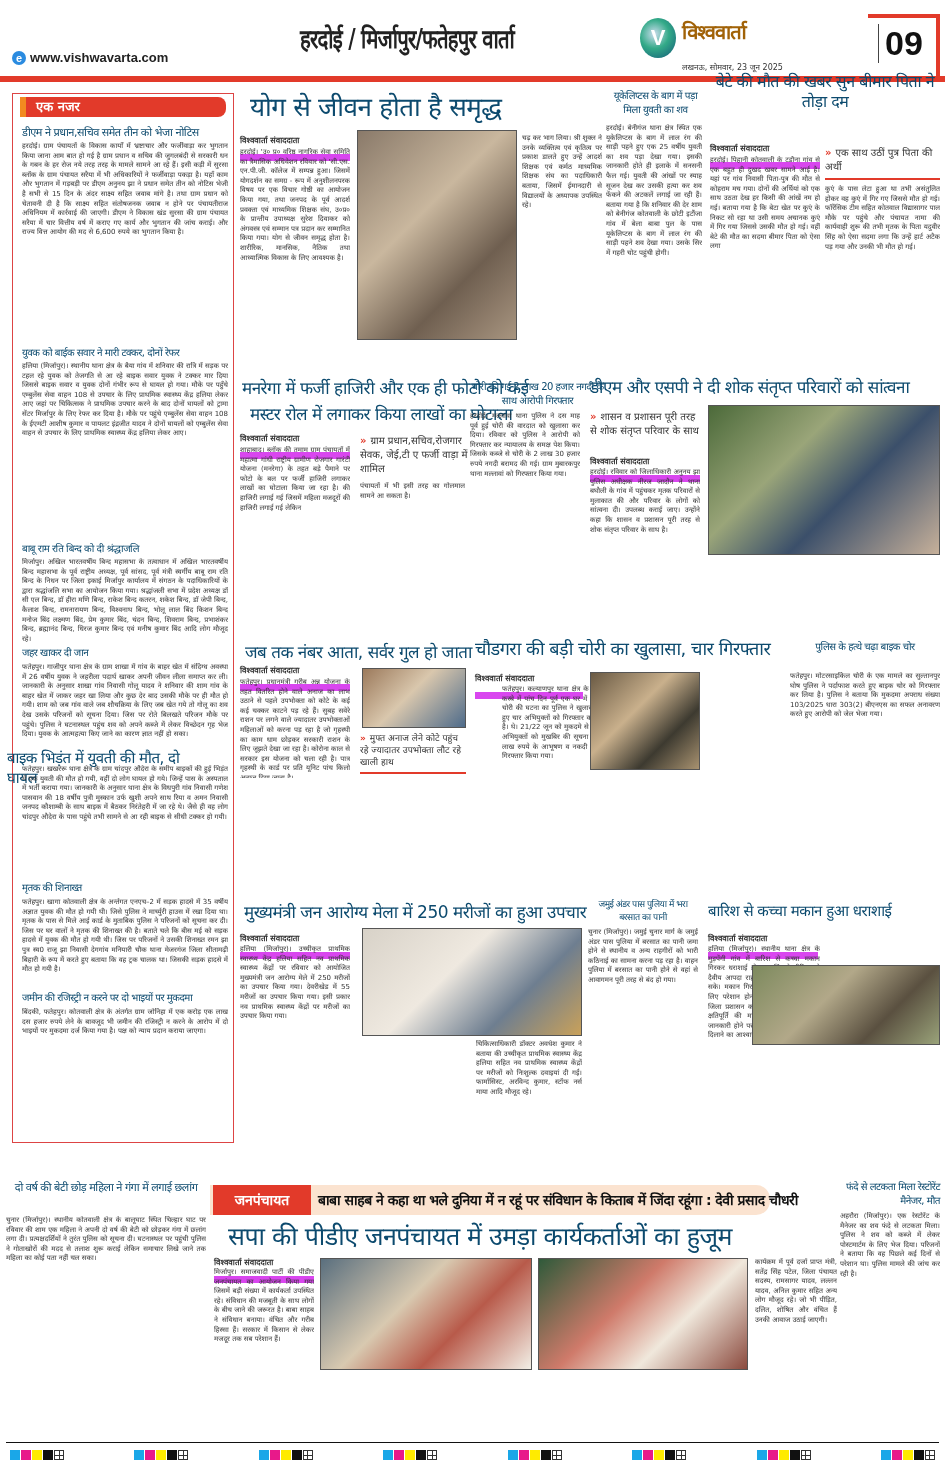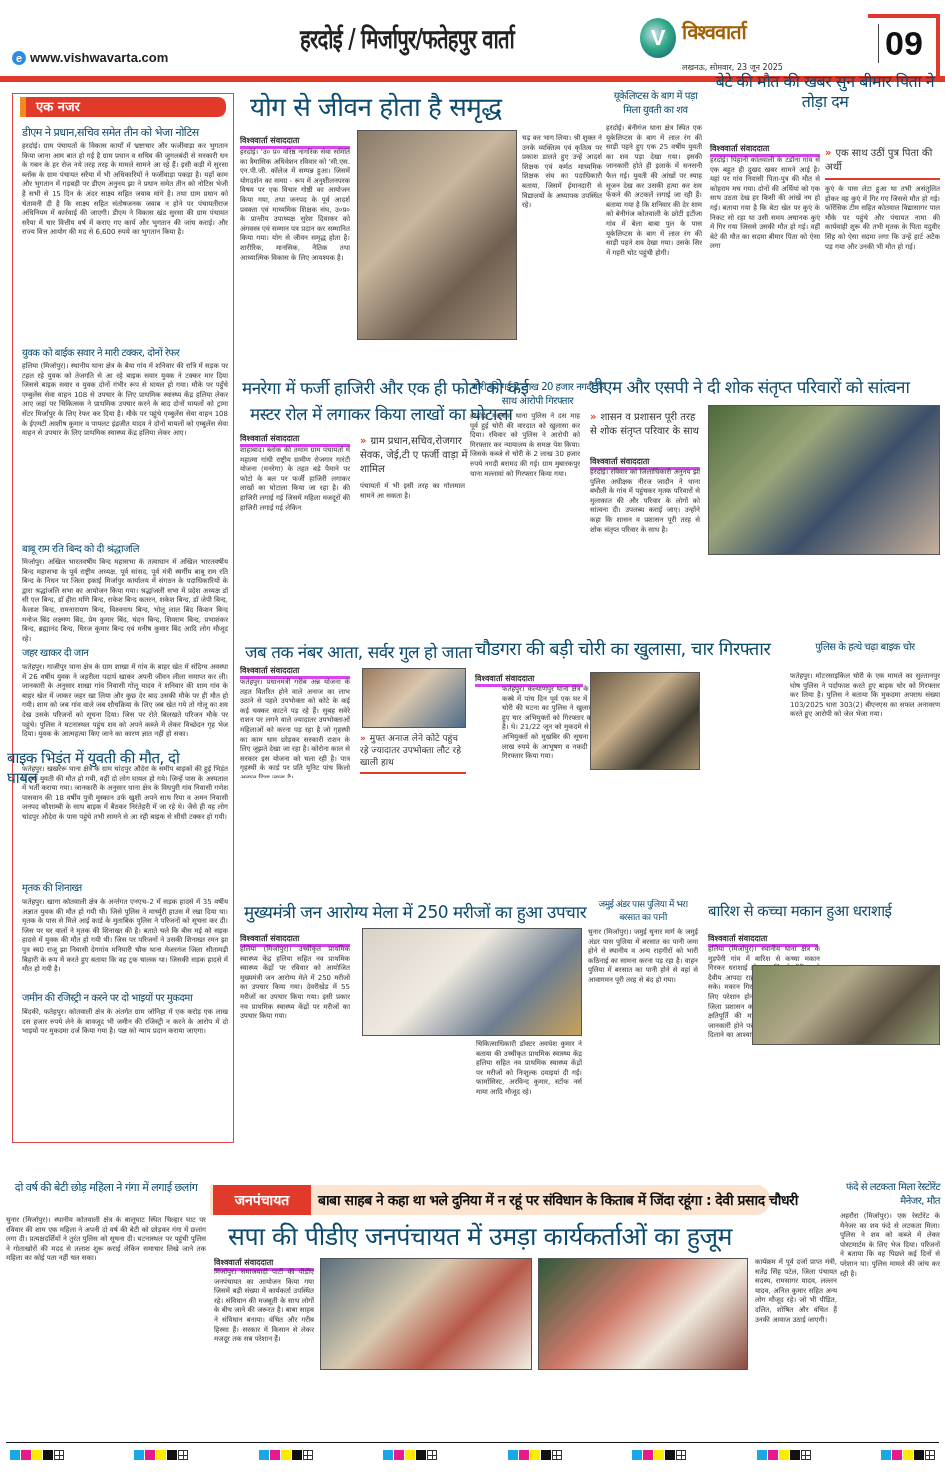--- a/index.html
+++ b/index.html
@@ -12,21 +12,21 @@
 .logo-mark{width:36px;height:40px;border-radius:50%;background:radial-gradient(circle at 40% 40%,#cde 0,#3a8 45%,#157 100%);color:#fff;font:bold 22px "Liberation Sans",sans-serif;display:flex;align-items:center;justify-content:center}
 .logo-name{font:bold 20px "DejaVu Sans",sans-serif;color:#a16207;letter-spacing:-1px}
 .logo-date{font:8px "DejaVu Sans",sans-serif;color:#333;margin-top:16px}
 .pgbox{left:868px;top:14px;width:72px;height:64px;border-top:4px solid #e23a2a;border-right:4px solid #e23a2a}
 .pgno{left:878px;top:24px;font:bold 34px "Liberation Sans",sans-serif;color:#111;border-left:1px solid #444;padding-left:6px}
 .redline{left:0;top:76px;width:945px;height:6px;background:#e23a2a}
 .lbox{left:12px;top:93px;width:222px;height:1050px;border:1px solid #d44;background:#fff}
 .eknazar{left:20px;top:97px;width:206px;height:20px;background:#e23a2a;border-radius:0 8px 8px 0;color:#fff;font:bold 13px "DejaVu Sans",sans-serif;padding-left:10px;line-height:20px;border-left:6px solid #f28a20}
 .bh{font-weight:normal;color:#0c4a6e;letter-spacing:-.5px}
 .txt{font-size:7px;line-height:9.6px;color:#333;text-align:justify;overflow:hidden}
-.byline{font:bold 8px "DejaVu Sans",sans-serif;color:#333;border-bottom:3px solid #d946ef;padding-bottom:1px}
+.byline{font:bold 8px "DejaVu Sans",sans-serif;color:#333;border-bottom:7px solid #d946ef;padding-bottom:9px}
 .photo{background:linear-gradient(135deg,#8a7a6a,#c9b79e 40%,#6f5f50 70%,#a89580);border:1px solid #555}
 .pull{color:#333;font-size:10px;line-height:14px}
 .pull .ar{color:#e23a2a;font-weight:bold;margin-right:4px}
 .redrule{height:2px;background:#e23a2a}
 .jbar{left:210px;top:1185px;width:560px;height:30px;background:#fbe3d0;border-radius:0 14px 14px 0}
 .jtag{left:213px;top:1185px;width:98px;height:30px;background:#e23a2a;color:#fff;font:bold 14px "DejaVu Sans",sans-serif;text-align:center;line-height:30px}
 .jhead{left:318px;top:1190px;font:bold 14px "DejaVu Sans",sans-serif;color:#111;white-space:nowrap;letter-spacing:-.5px}
 .cmyk{display:flex;gap:1px;align-items:center}
 .cmyk span{width:10px;height:10px;display:inline-block}
 .reg{border:1px solid #333;background:linear-gradient(#333,#333) center/1px 100% no-repeat,linear-gradient(#333,#333) center/100% 1px no-repeat,#fff}

